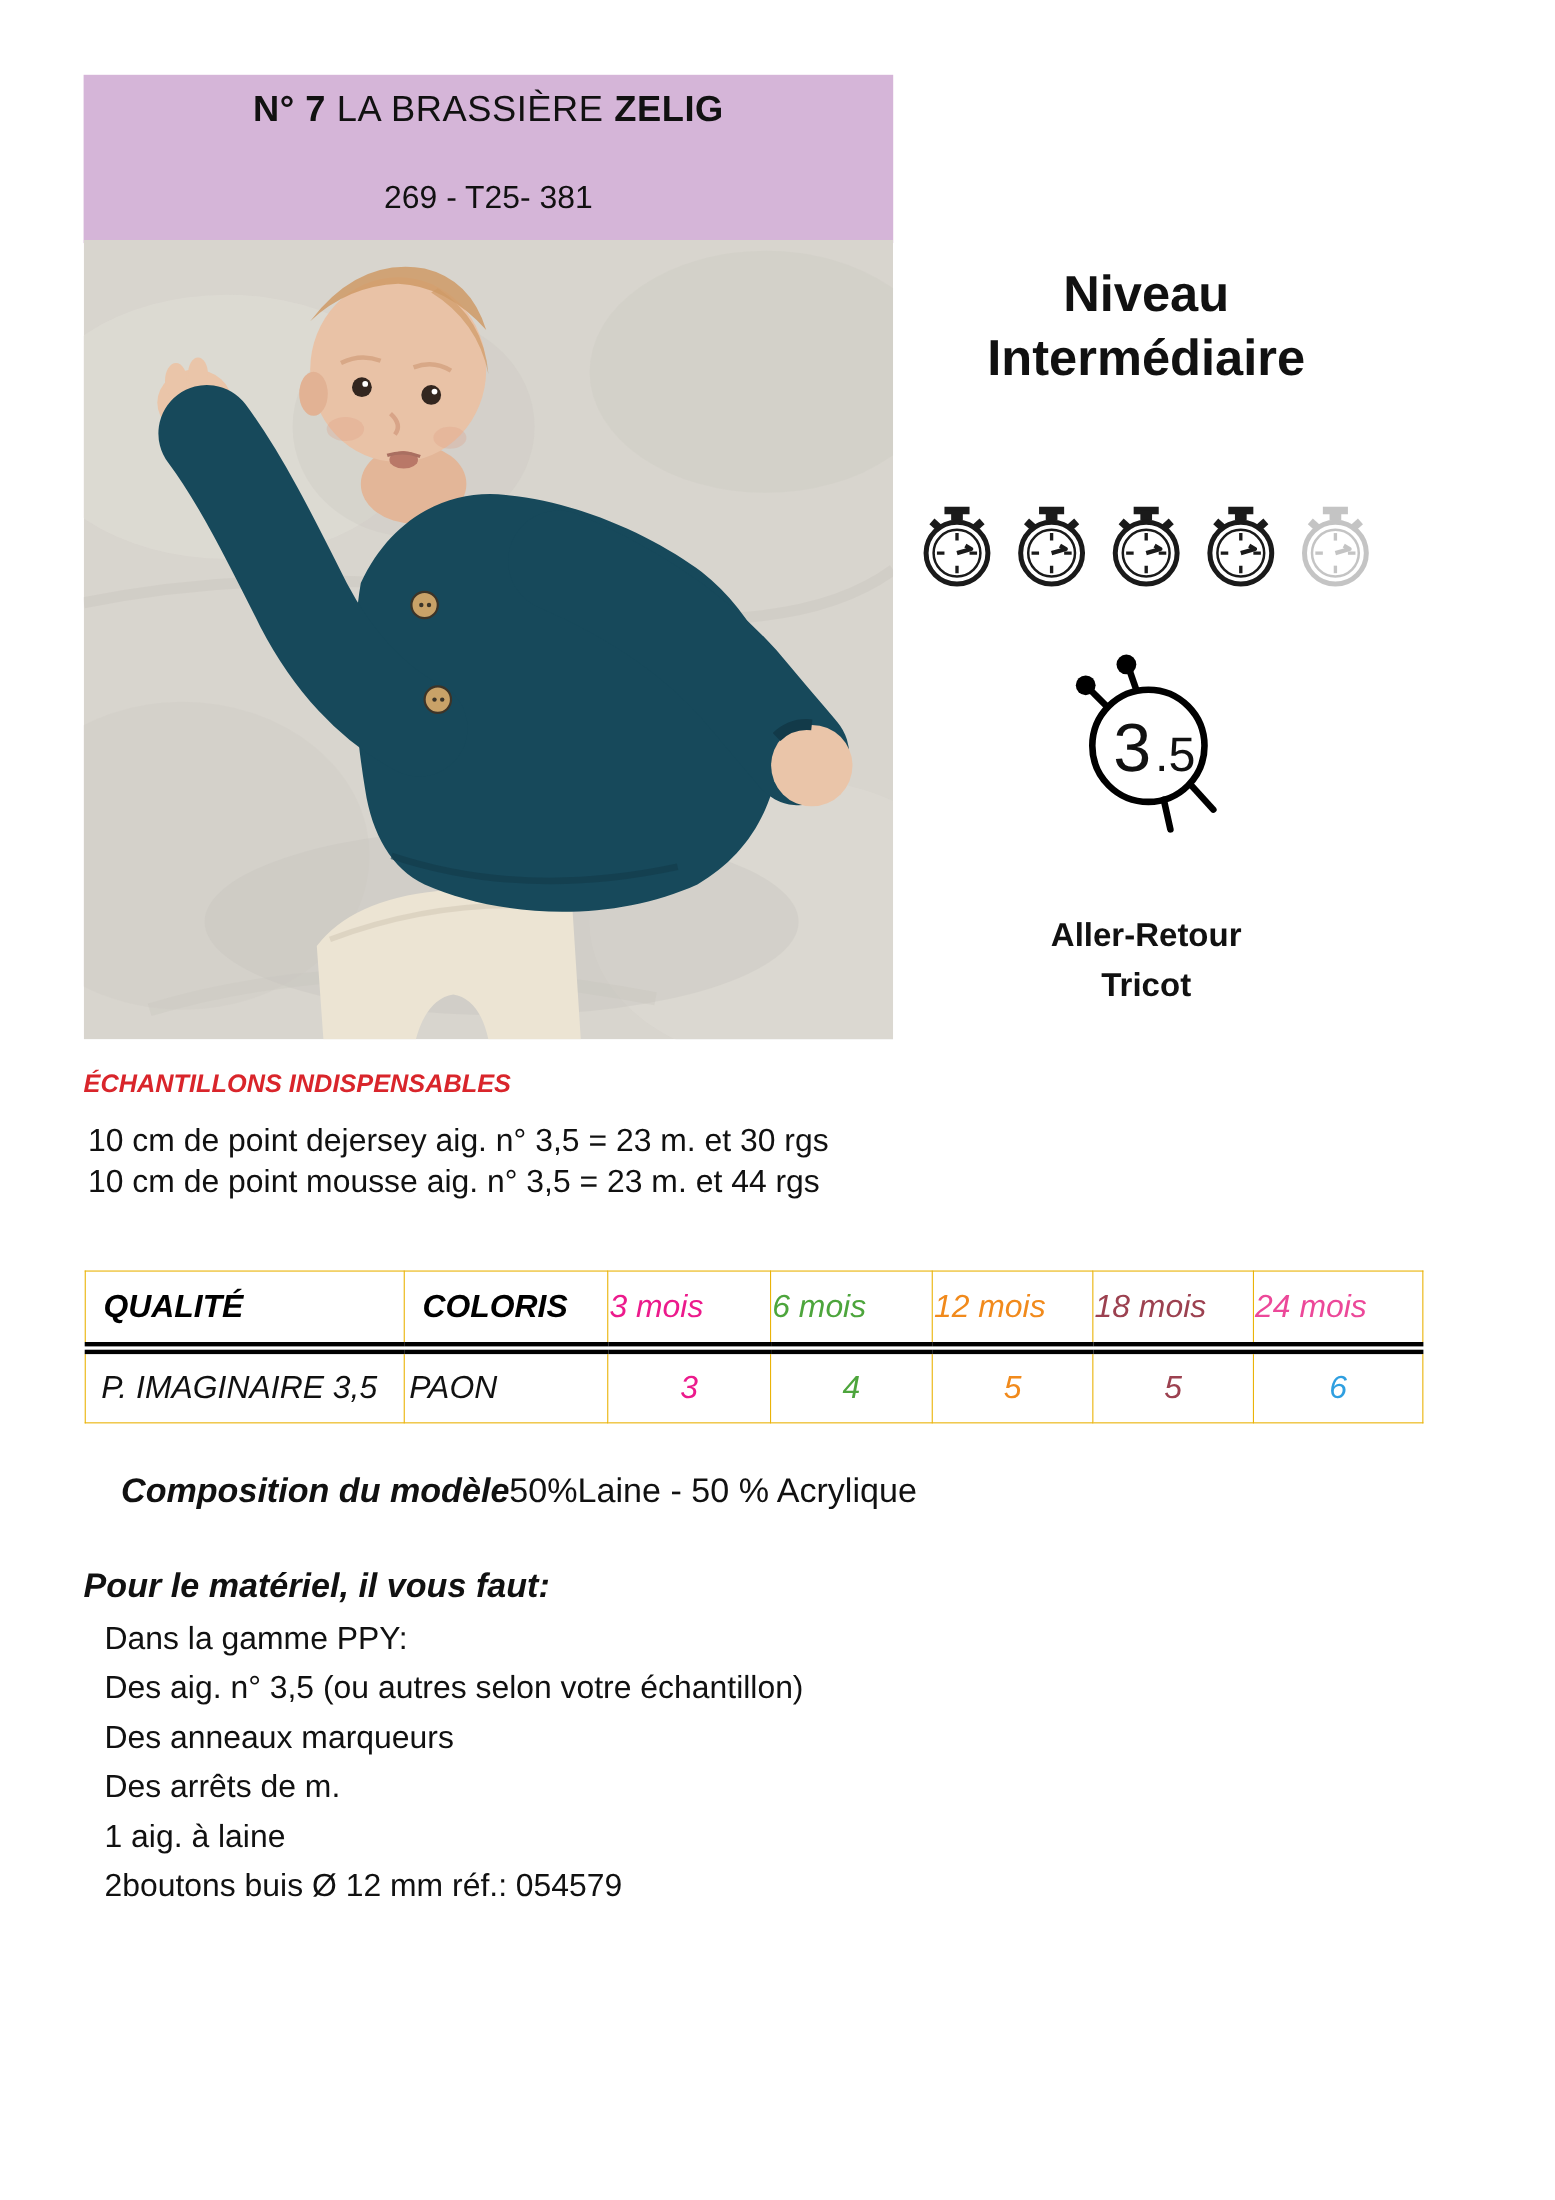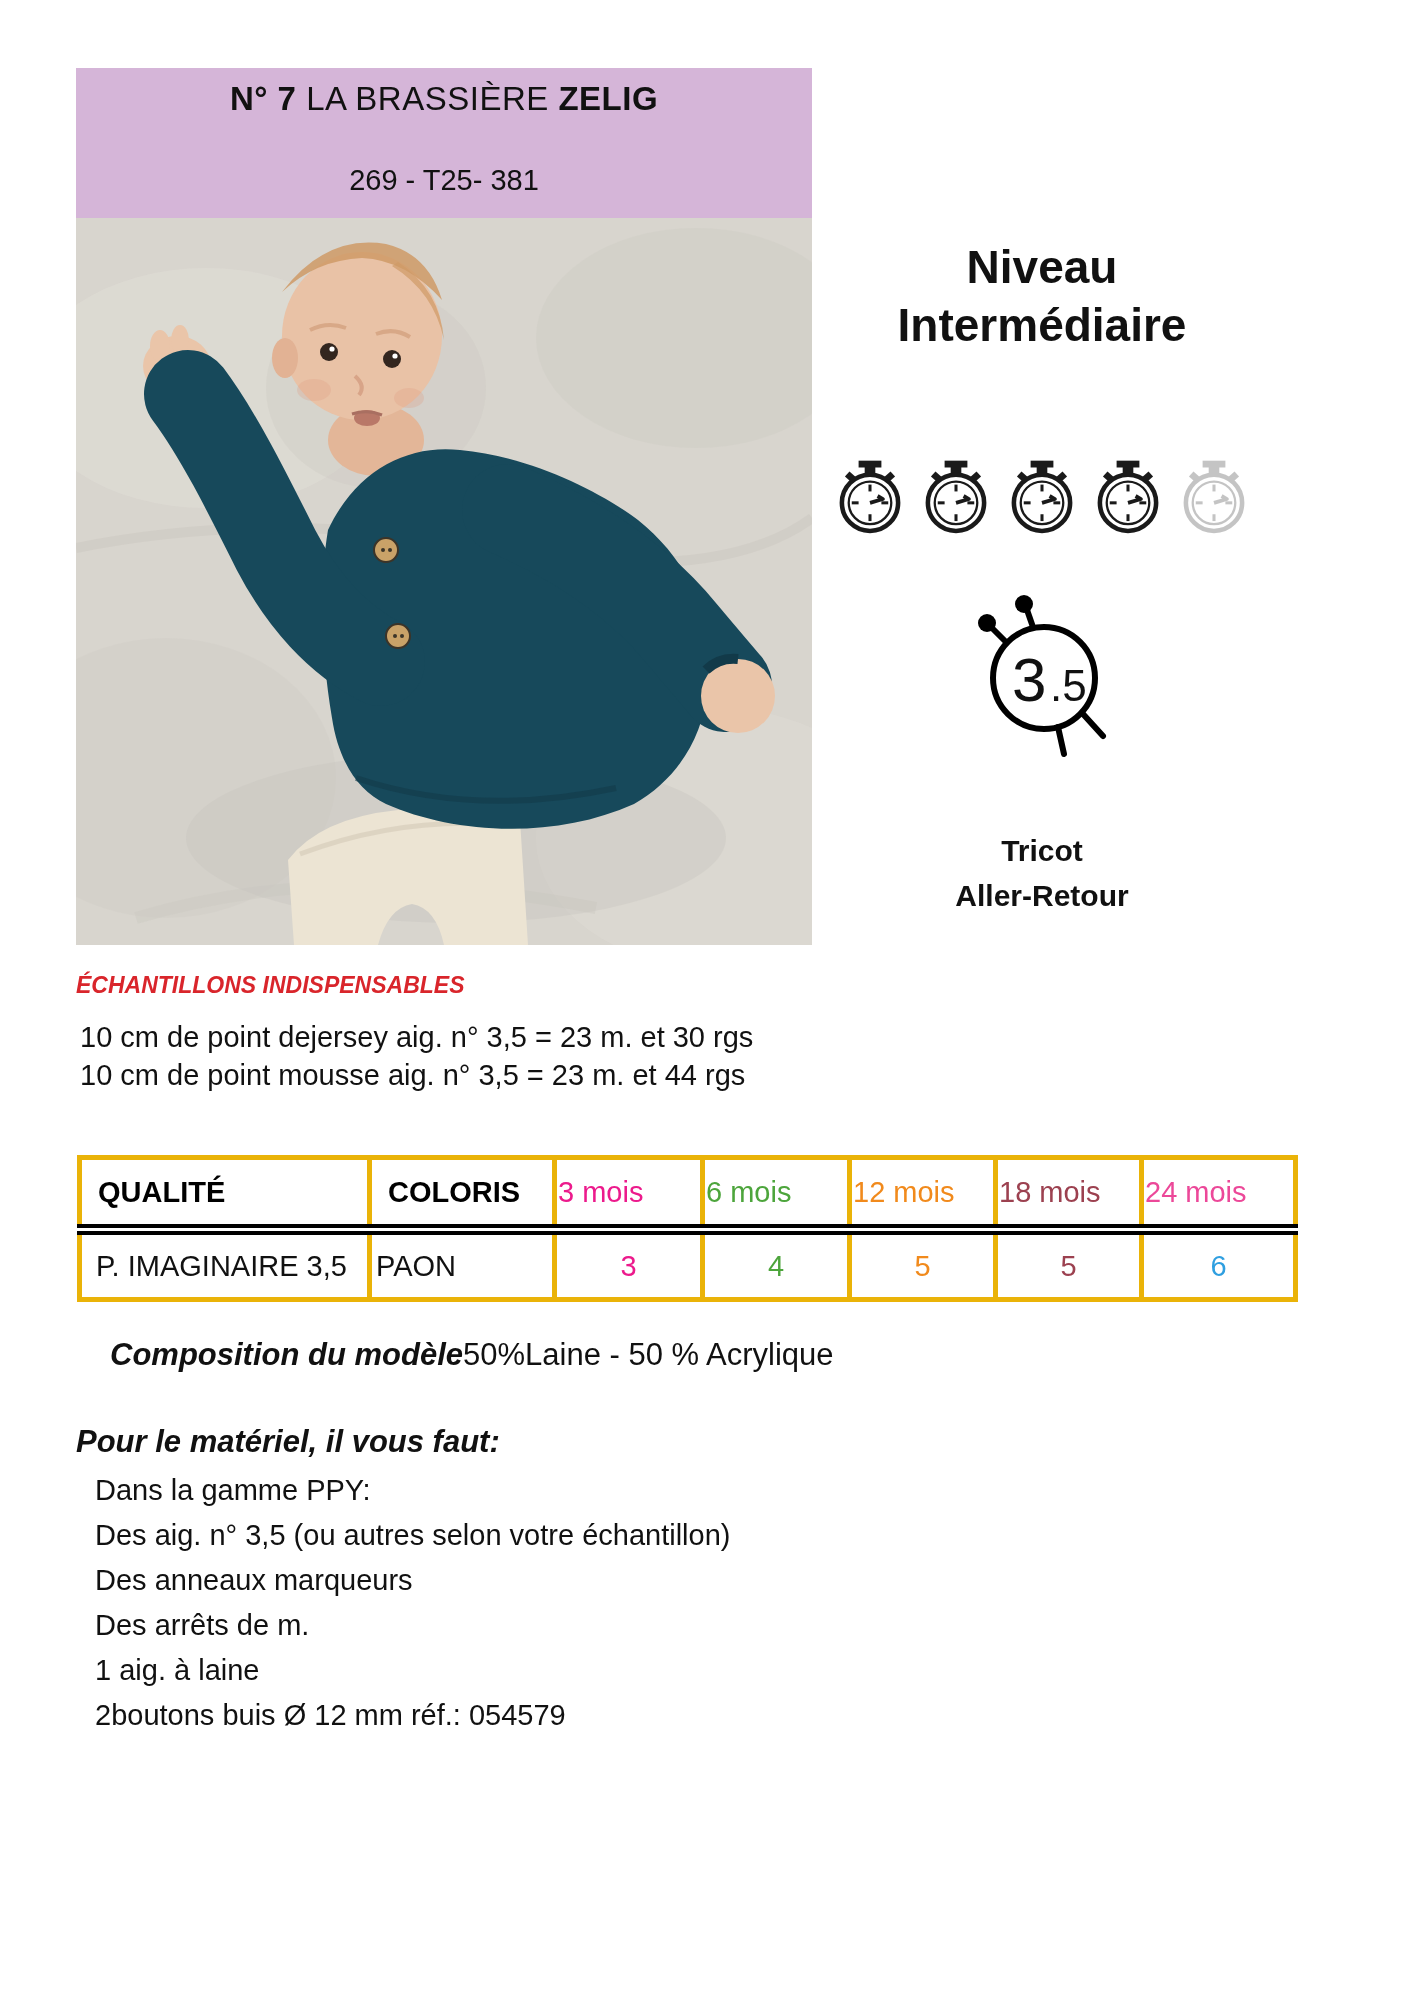--- a/index.html
+++ b/index.html
@@ -28,21 +28,21 @@
              font-size:30px;font-weight:bold;line-height:45px;}
 
   
   .samples-heading{position:absolute;left:76px;top:972px;font-size:23px;font-weight:bold;
                    font-style:italic;}
   .samples-lines{position:absolute;left:80px;top:1018px;font-size:29px;line-height:38px;}
 
   
   .size-table{position:absolute;left:77px;top:1155px;width:1216px;border-collapse:collapse;
               table-layout:fixed;font-size:29px;}
-  .size-table th,.size-table td{border:5px solid #eab308;background:#fff;overflow:visible;}
+  .size-table th,.size-table td{border:1px solid #eab308;background:#fff;overflow:visible;font-style:italic;}
   .size-table th{height:62px;font-weight:normal;text-align:left;vertical-align:middle;
                  border-bottom:11px double #000;}
   .size-table th.lbl{font-weight:bold;text-align:left;padding-left:16px;}
   .size-table td{height:60px;text-align:center;vertical-align:middle;}
   .size-table td.lbl{text-align:left;padding-left:14px;}
   .size-table td.lbl span{white-space:nowrap;display:inline-block;}
   .size-table td.coloris{text-align:left;padding-left:4px;}
 
   
   .composition{position:absolute;left:76px;top:1337px;font-size:31px;}
@@ -172,22 +172,22 @@
       <circle cx="62" cy="18" r="9" fill="#000"></circle>
       <circle cx="82" cy="92" r="51" fill="#fff" stroke="#000" stroke-width="6"></circle>
       <line x1="121" y1="128" x2="141" y2="150" stroke="#000" stroke-width="6" stroke-linecap="round"></line>
       <line x1="96" y1="141" x2="102" y2="168" stroke="#000" stroke-width="6" stroke-linecap="round"></line>
       <text x="50" y="115" font-size="62" fill="#111">3</text>
       <text x="88" y="115" font-size="44" fill="#111">.5</text>
     </svg>
   </div>
 
   <div class="technique">
+    <div>Aller-Retour</div>
     <div>Tricot</div>
-    <div>Aller-Retour</div>
   </div>
 
   <div class="samples-heading" style="color: rgb(217, 37, 43);">ÉCHANTILLONS INDISPENSABLES</div>
   <div class="samples-lines">
     <div>10 cm de point dejersey aig. n° 3,5 = 23 m. et 30 rgs</div>
     <div>10 cm de point mousse aig. n° 3,5 = 23 m. et 44 rgs</div>
   </div>
 
   <table class="size-table">
     <colgroup>

